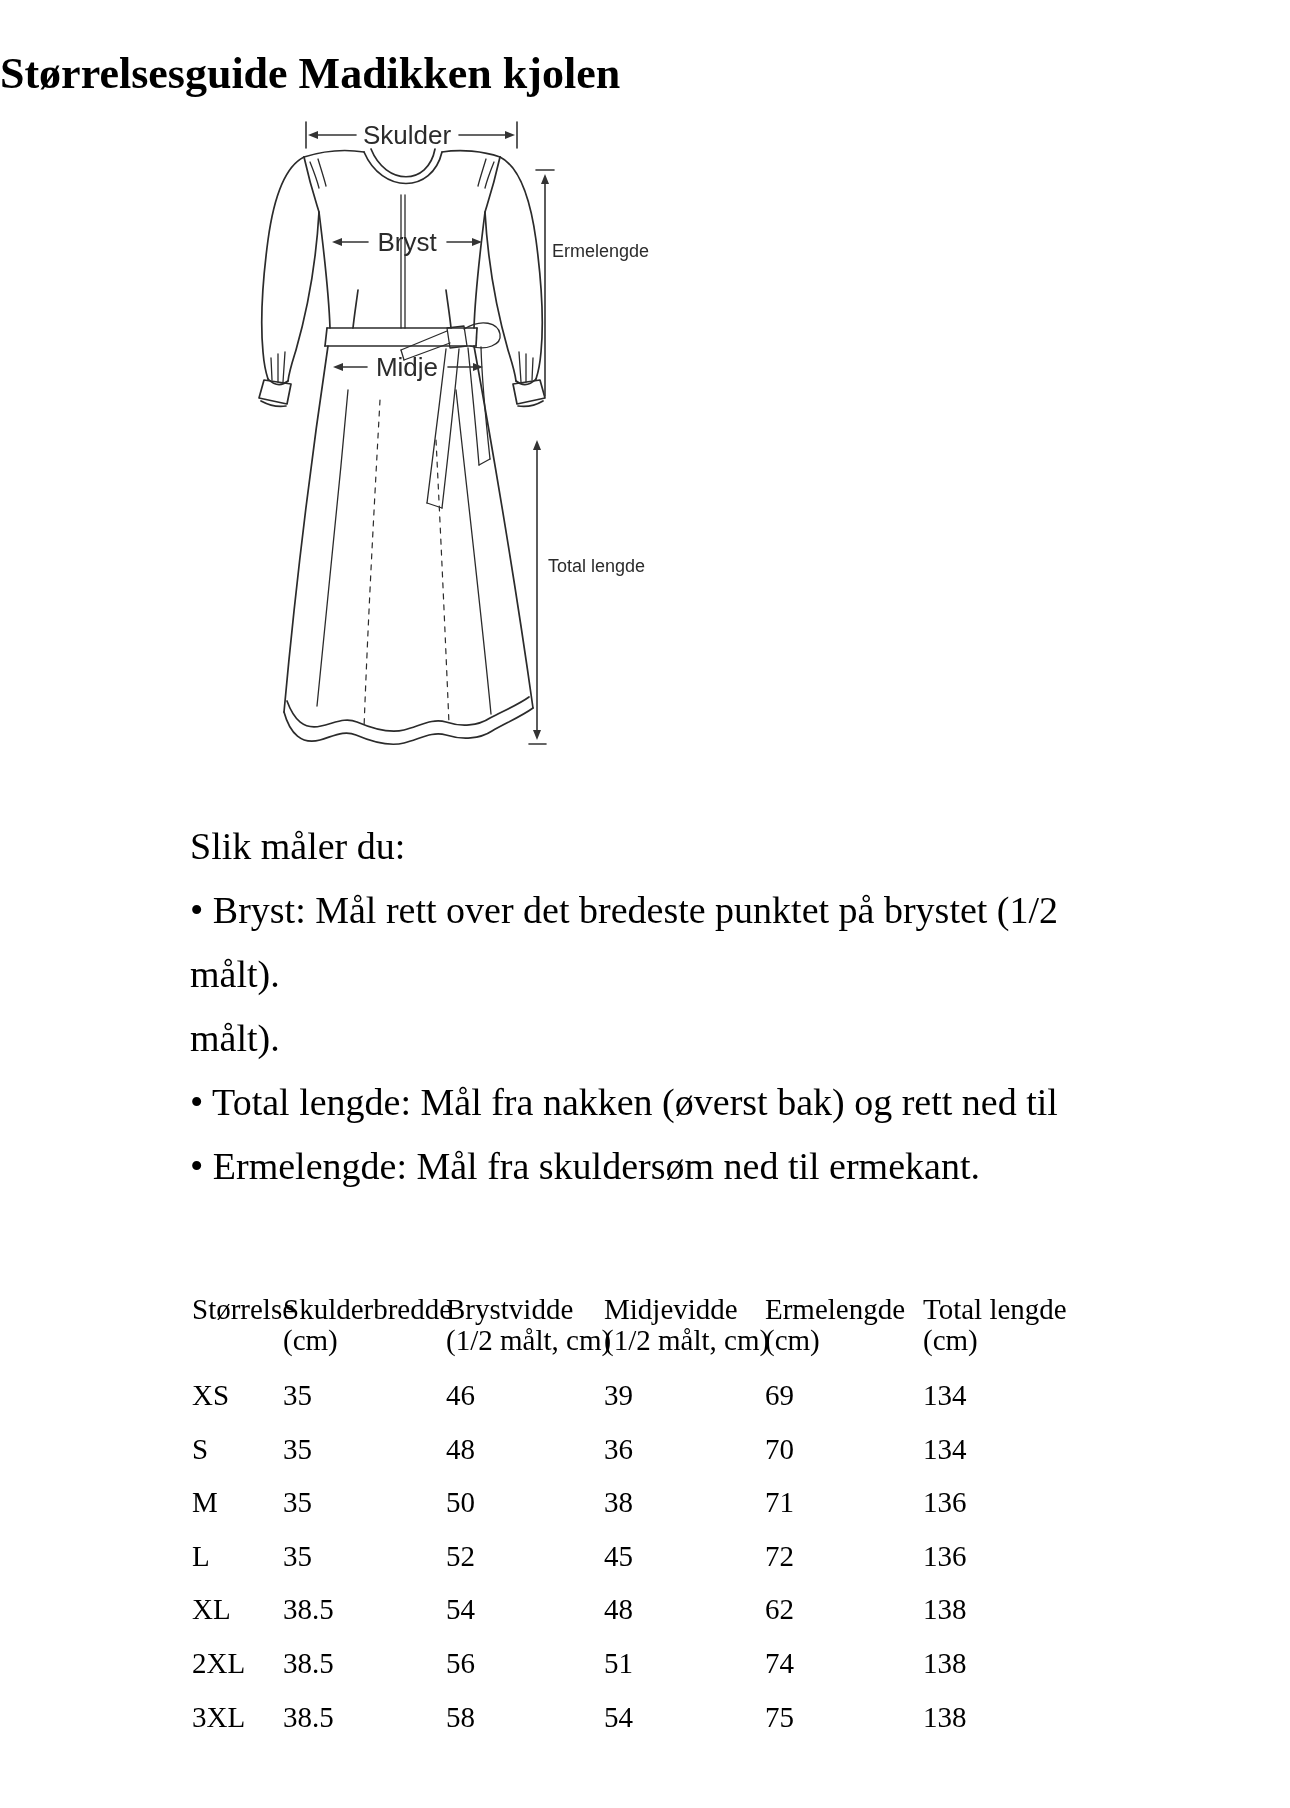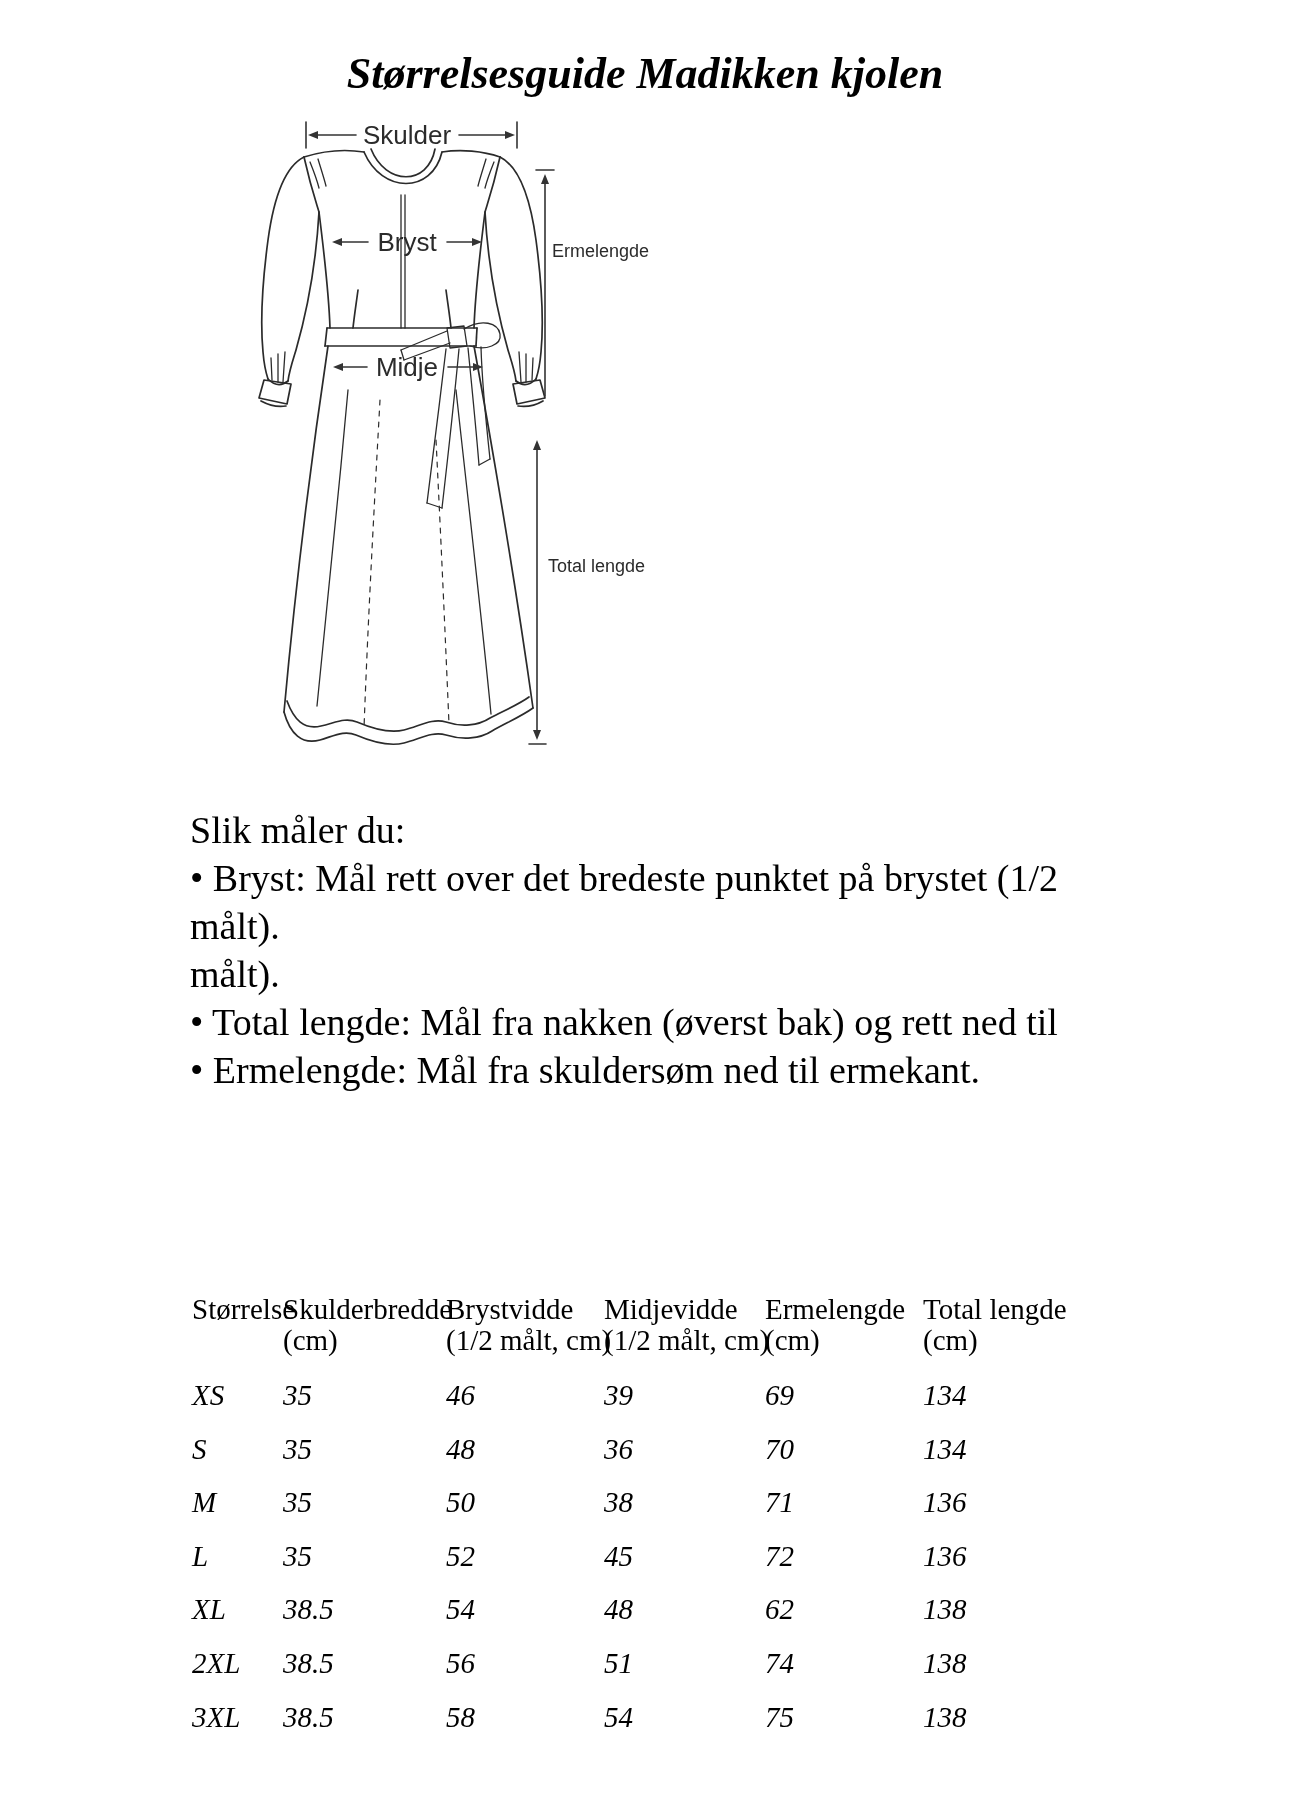--- a/index.html
+++ b/index.html
@@ -2,45 +2,45 @@
 <html><head>
 <meta charset="utf-8">
 <style>
   html,body{margin:0;padding:0;}
   body{
     width:1290px;height:1808px;position:relative;background:#ffffff;
     font-family:"Liberation Serif","DejaVu Serif",serif;color:#000;
     overflow:hidden;
   }
   .page-title{
-    position:absolute;top:48px;left:0;width:1290px;text-align:center;
-    font-size:44px;font-weight:bold;letter-spacing:0px;font-style:italic;
+    position:absolute;top:48px;left:0;width:1290px;
+    font-size:44px;font-weight:bold;letter-spacing:0px;
   }
   .diagram{position:absolute;left:230px;top:100px;width:420px;height:650px;}
   .diagram svg{display:block;width:420px;height:650px;}
   .diagram text{
     font-family:"Liberation Sans","DejaVu Sans",sans-serif;fill:#2b2b2b;
   }
   .dg-big{font-size:26px;}
   .dg-small{font-size:18px;}
   .instructions{position:absolute;left:190px;top:806px;width:1010px;}
   .txt-line{
-    font-size:38px;line-height:48px;height:48px;white-space:nowrap;
+    font-size:38px;line-height:48px;height:48px;white-space:nowrap;margin-top:16px;
   }
   .size-table{
     position:absolute;left:192px;top:1294px;
     display:grid;
     grid-template-columns:91px 163px 158px 161px 158px 160px;
     grid-template-rows:62px 24px repeat(7,53.6px);
     font-size:29px;
   }
   .th{white-space:nowrap;}
   .th div{line-height:31px;height:31px;}
   .spacer{grid-column:1 / -1;}
-  .td{line-height:31px;white-space:nowrap;font-style:italic;}
+  .td{line-height:31px;white-space:nowrap;}
 </style>
 </head>
 <body>
 
 <div class="page-title">Størrelsesguide Madikken kjolen</div>
 
 <div class="diagram">
 <svg viewBox="0 0 420 650" xmlns="http://www.w3.org/2000/svg">
 
   <g fill="none" stroke="#2b2b2b" stroke-width="1.7" stroke-linecap="round" stroke-linejoin="round">

